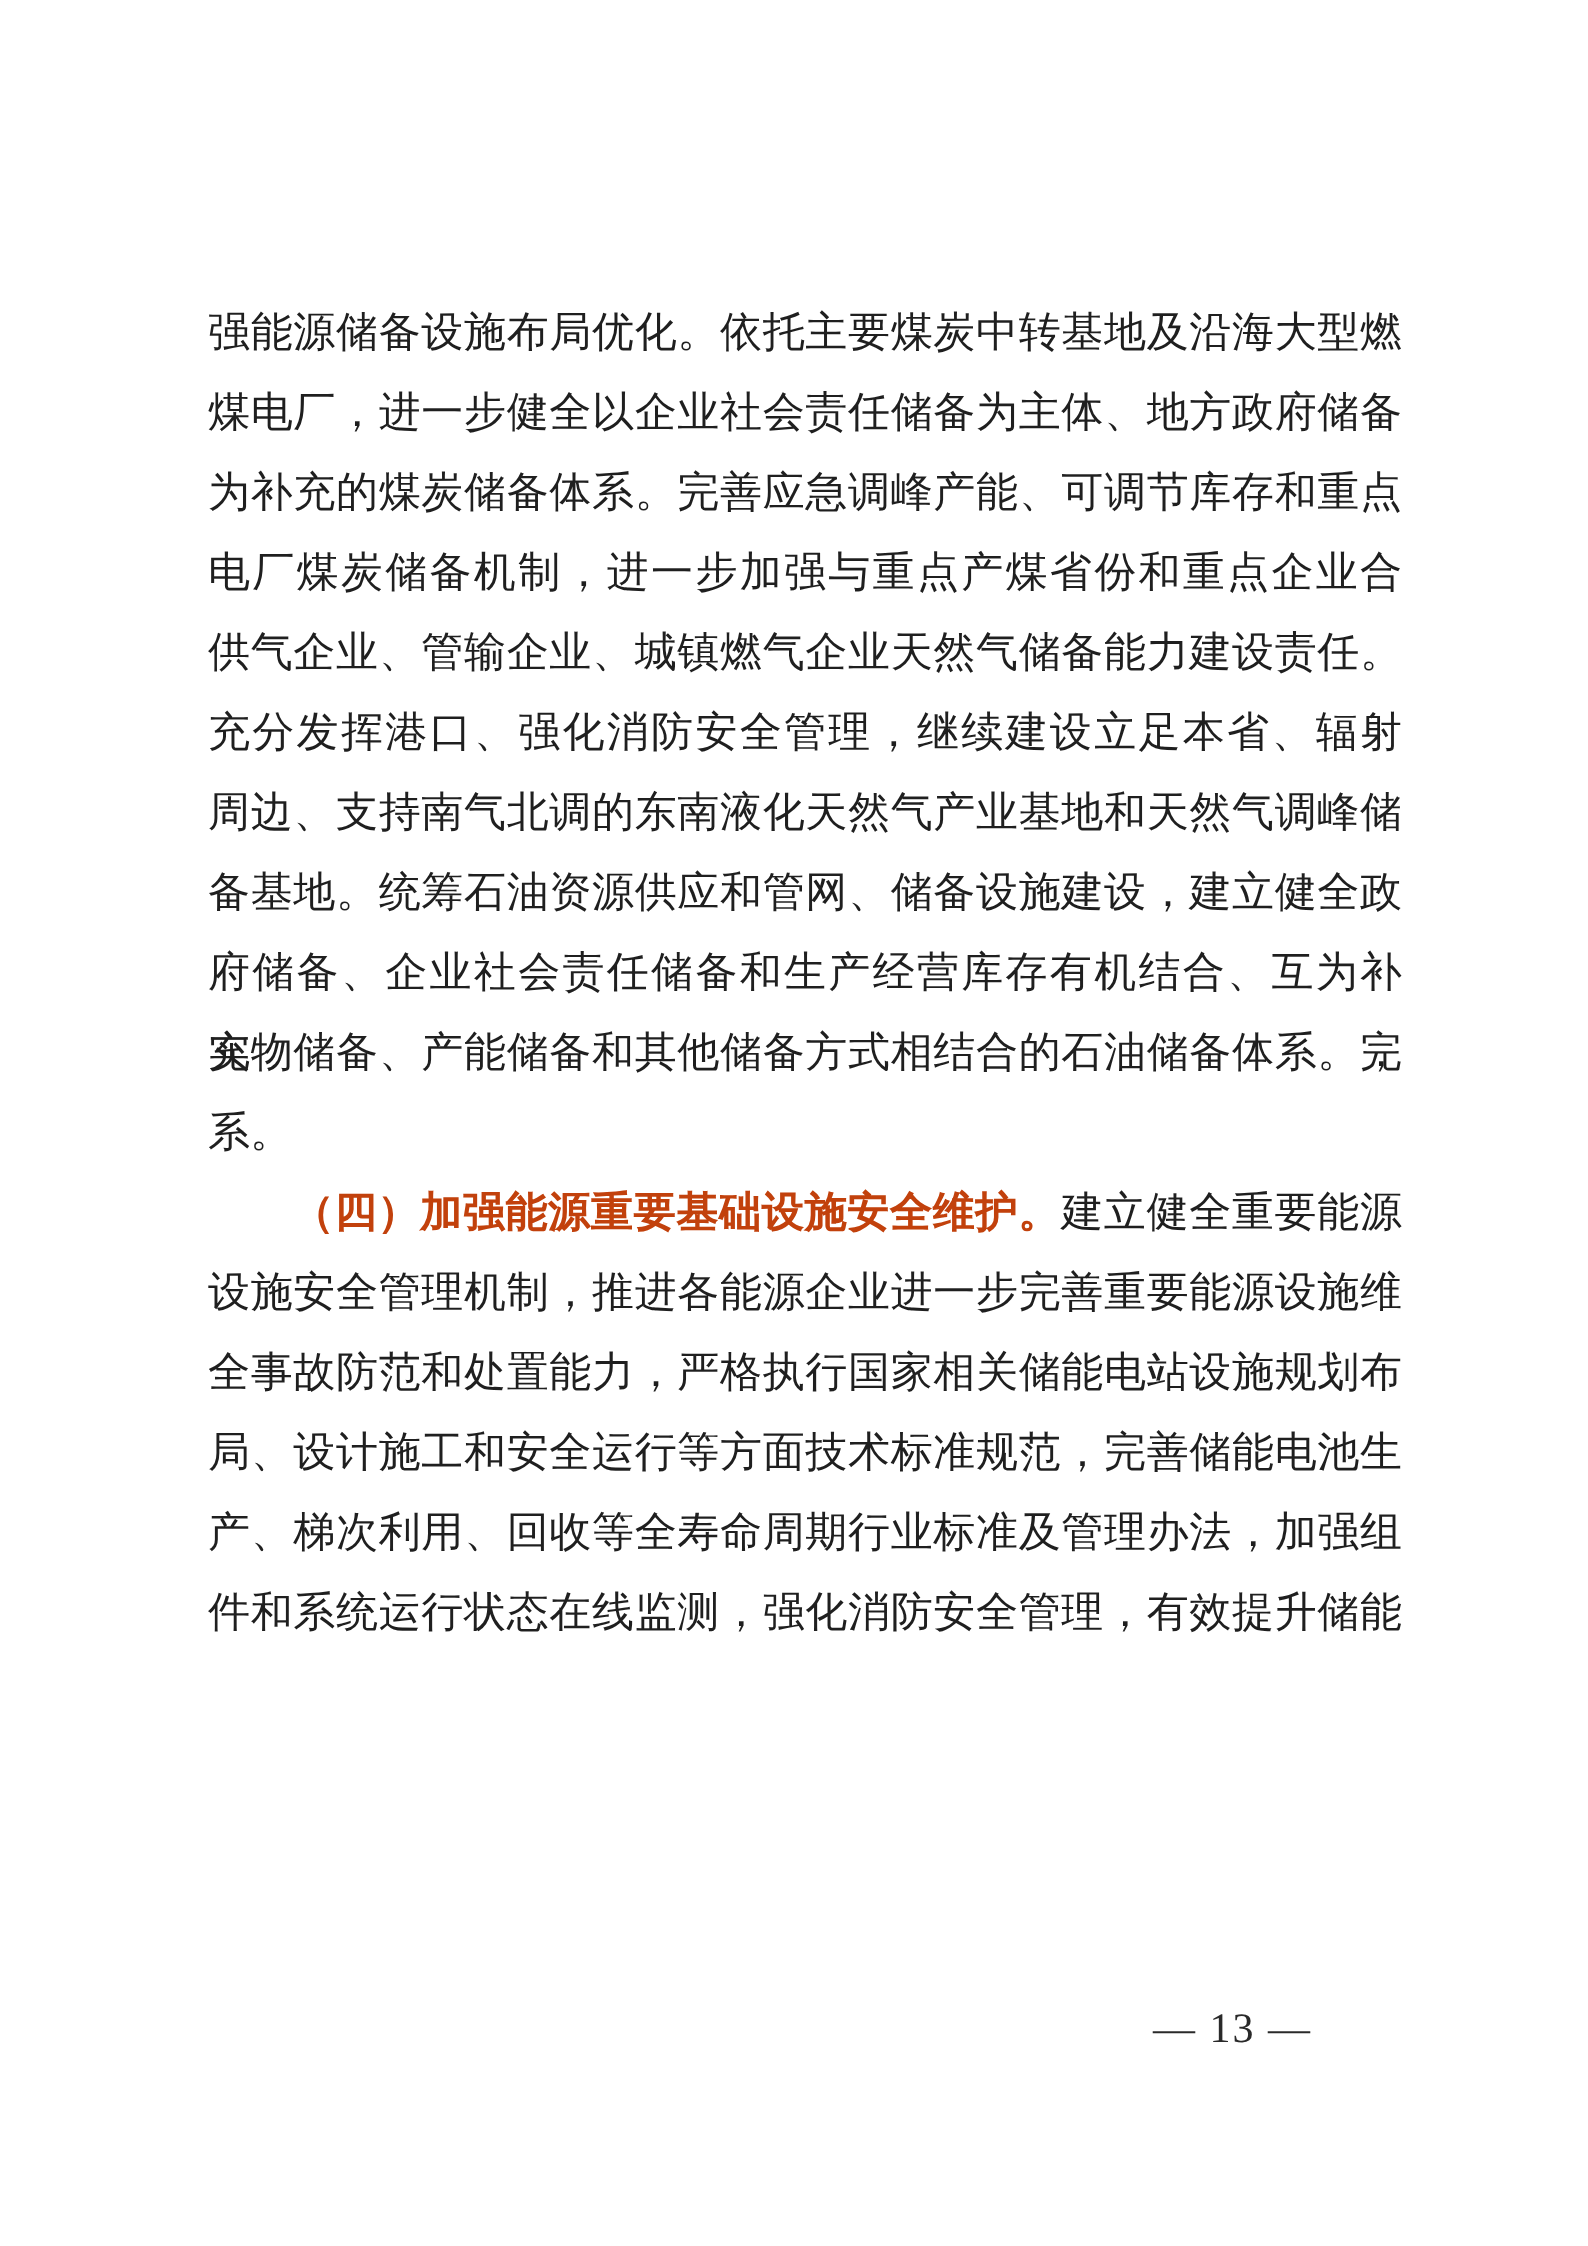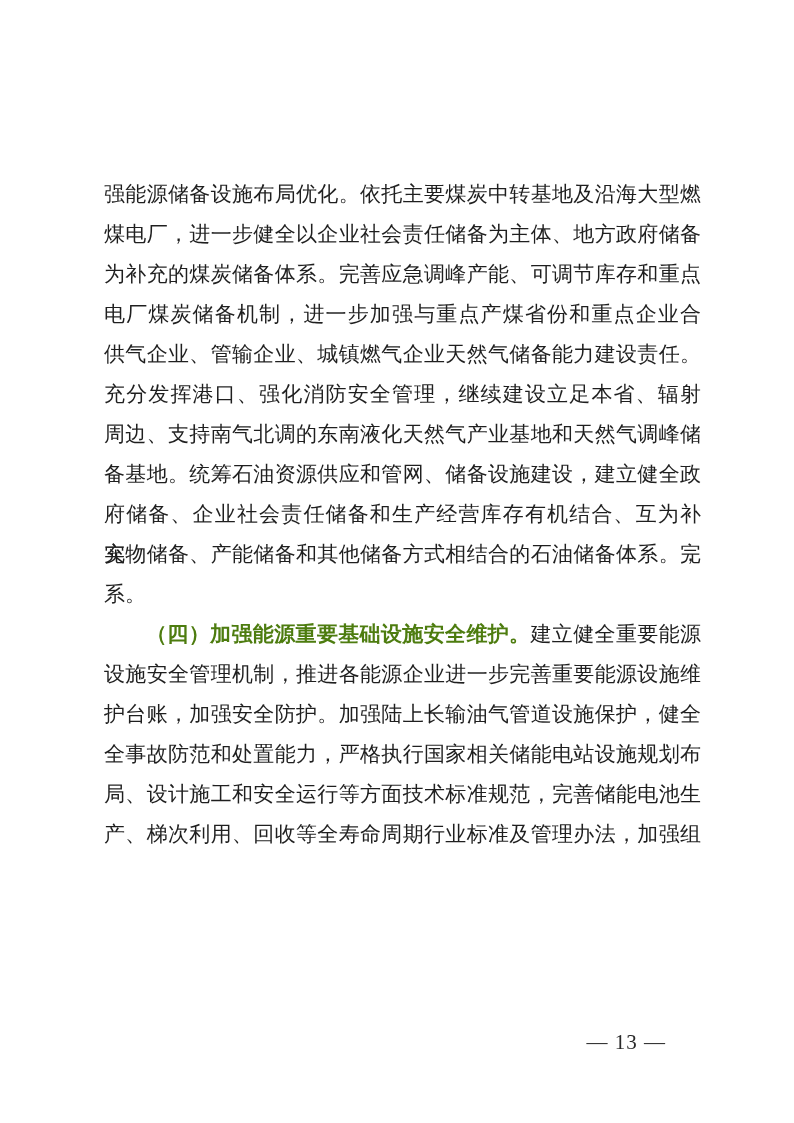--- a/index.html
+++ b/index.html
@@ -12,21 +12,20 @@
     height: 1123px;
     position: relative;
     overflow: hidden;
     font-family: "Liberation Serif", serif;
     color: #1f1f1f;
   }
   .page {
     position: absolute;
     inset: 0;
     background: #ffffff;
-    margin-top: 28px;
   }
   .text-block {
     position: absolute;
     left: 104px;
     top: 146px;
     width: 597px;
     font-size: 21px;
     line-height: 40px;
     color: #1f1f1f;
   }
@@ -38,26 +37,26 @@
   }
   .line.para-end {
     text-align-last: left;
   }
   .line.indent {
     text-indent: 2em;
   }
   .heading-bold {
     font-weight: 700;
     font-family: Liberation Sans, sans-serif;
-    color: #4d7c0f;
+    color: #c2410c;
   }
   .page-number {
     position: absolute;
     top: 1000px;
-    right: 128px;
+    right: 138px;
     font-size: 21px;
     line-height: 28px;
     letter-spacing: 1px;
     color: #2a2a2a;
     white-space: pre;
   }
 </style>
 </head>
 <body>
 
@@ -78,23 +77,23 @@
         <div class="line">实物储备、产能储备和其他储备方式相结合的石油储备体系。完</div>
         <div class="line para-end">系。</div>
       </div>
 
     <div class="line indent">
       <span class="heading-bold">（四）加强能源重要基础设施安全维护。</span><span>建立健全重要能源</span>
     </div>
 
     <div>
         <div class="line">设施安全管理机制，推进各能源企业进一步完善重要能源设施维</div>
-        <div class="line">护台账，加强安全防护。加强陆上长输油气管道设施保护，健全</div>
         <div class="line">全事故防范和处置能力，严格执行国家相关储能电站设施规划布</div>
         <div class="line">局、设计施工和安全运行等方面技术标准规范，完善储能电池生</div>
         <div class="line">产、梯次利用、回收等全寿命周期行业标准及管理办法，加强组</div>
+        <div class="line">件和系统运行状态在线监测，强化消防安全管理，有效提升储能</div>
       </div>
 
   </div>
 
   <div class="page-number">— 13 —</div>
 
 </div>
 
 </body></html>

